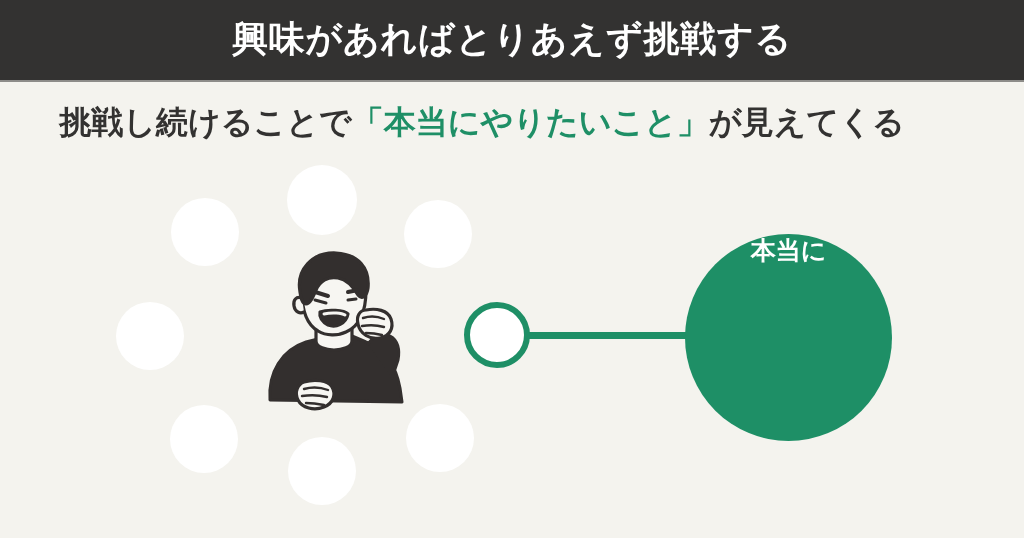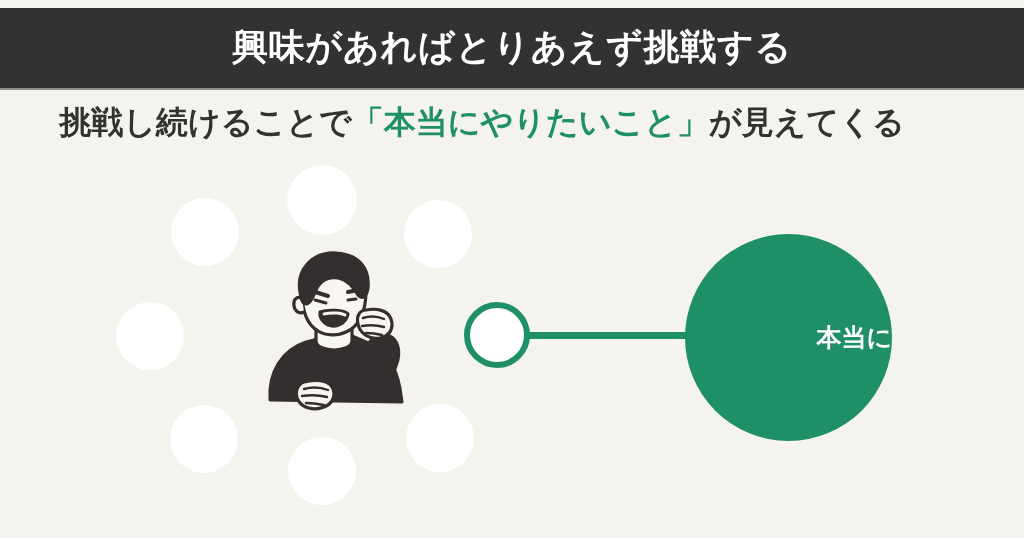--- a/index.html
+++ b/index.html
@@ -18,21 +18,21 @@
     width: 1024px;
     height: 538px;
     background: #f4f3ee;
     overflow: hidden;
   }
 
   
   .header-bar {
     position: absolute;
     left: 0;
-    top: 8px;
+    top: 0;
     width: 1024px;
     height: 82px;
     background: #333231;
     border-bottom: 2px solid #8d8c89;
     box-sizing: border-box;
     display: flex;
     align-items: center;
     justify-content: center;
   }
   .header-title {
@@ -102,22 +102,21 @@
   
   .goal-circle {
     position: absolute;
     left: 685px;
     top: 234px;
     width: 207px;
     height: 207px;
     border-radius: 50%;
     background: #1e8f66;
     display: flex;
-    flex-direction: column;
-    align-items: flex-end;
+    align-items: flex-start;
     justify-content: center;
   }
   .goal-line {
     color: #ffffff;
     font-size: 25px;
     font-weight: bold;
     line-height: 1.32;
     white-space: nowrap;
   }
 </style>

